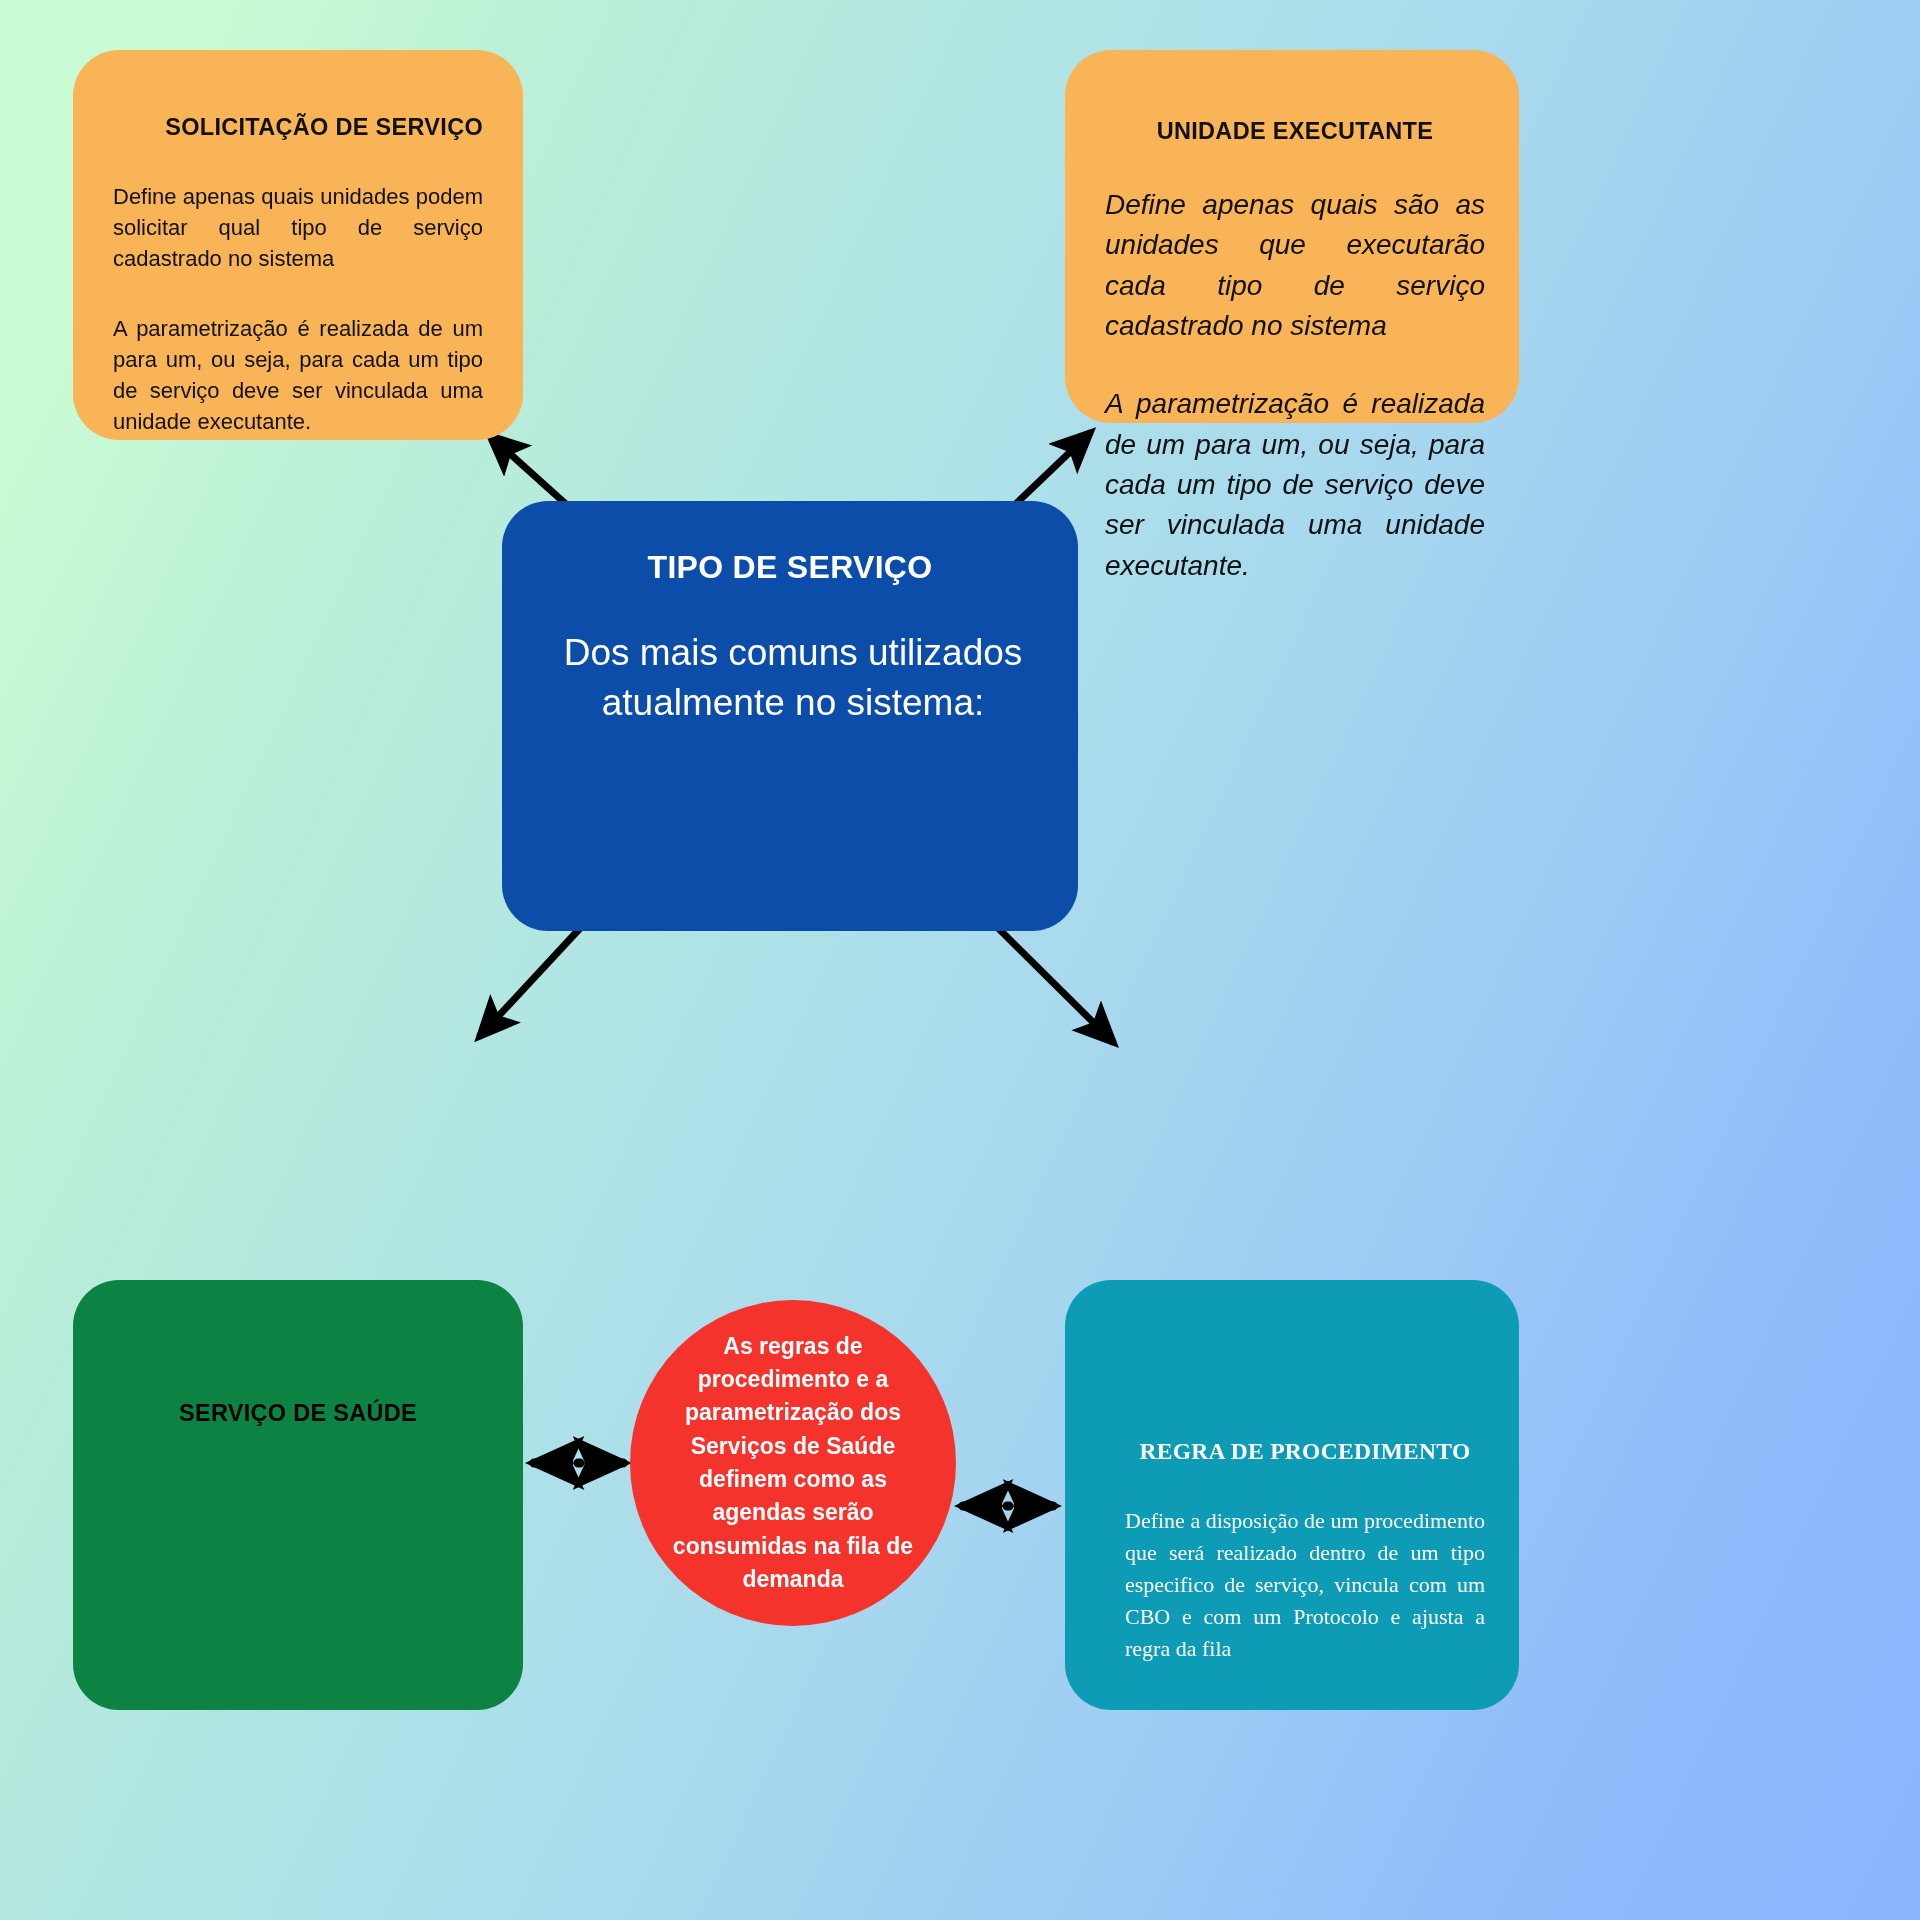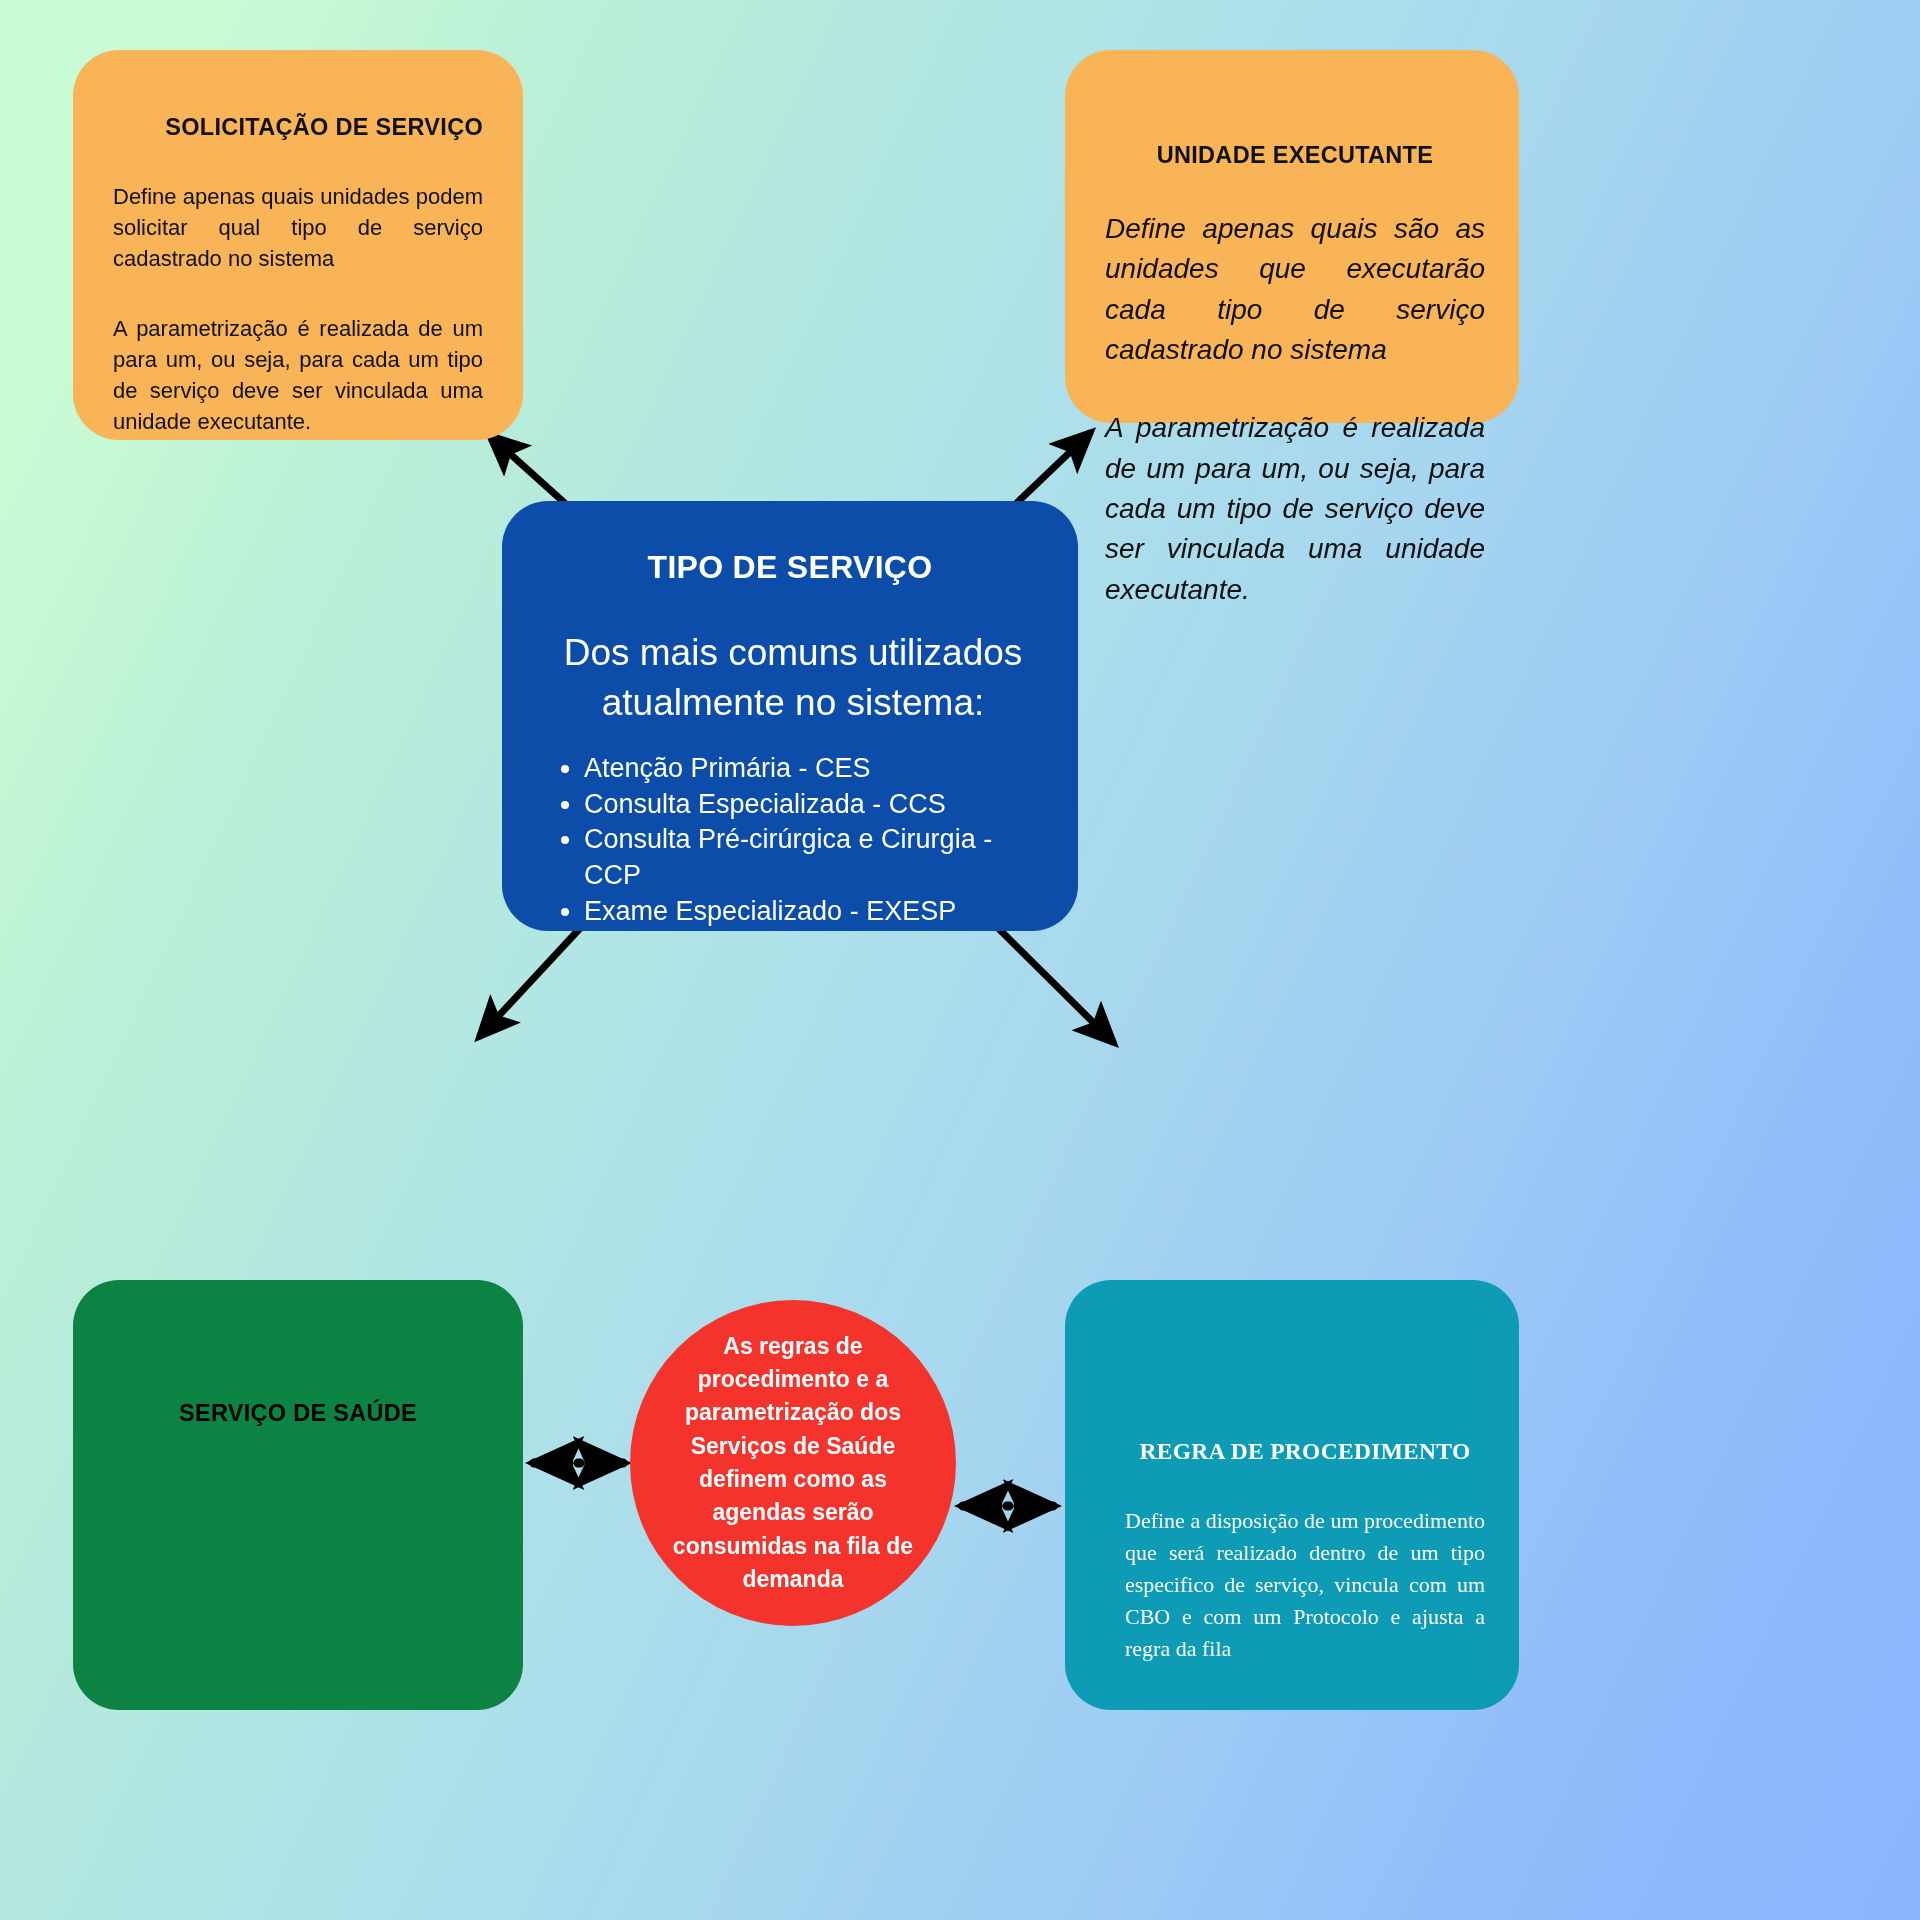--- a/index.html
+++ b/index.html
@@ -75,21 +75,21 @@
   #card-solicitacao .card-para.second { margin-top: 38px; }
 
   
   #card-unidade {
     left: 1065px;
     top: 50px;
     width: 454px;
     height: 373px;
     background: #F8B457;
     border-radius: 46px;
-    padding: 56px 34px 30px 40px;
+    padding: 32px 34px 30px 40px;
     color: #111111;
   }
   #card-unidade .card-title {
     font-size: 23.5px;
     margin: 36px 0 0 0;
   }
   #card-unidade .card-para {
     font-size: 28px;
     line-height: 1.44;
     margin: 40px 0 0 0;
@@ -231,26 +231,20 @@
 
   <div class="card" id="card-unidade">
     <div class="card-title">UNIDADE EXECUTANTE</div>
     <p class="card-para">Define apenas quais são as unidades que executarão cada tipo de serviço cadastrado no sistema</p>
     <p class="card-para second">A parametrização é realizada de um para um, ou seja, para cada um tipo de serviço deve ser vinculada uma unidade executante.</p>
   </div>
 
   <div class="card" id="card-tipo">
     <div class="card-title">TIPO DE SERVIÇO</div>
     <p class="lead">Dos mais comuns utilizados atualmente no sistema:</p>
-    <ul>
-      <li>Atenção Primária - CES</li>
-      <li>Consulta Especializada - CCS</li>
-      <li>Consulta Pré-cirúrgica e Cirurgia - CCP</li>
-      <li>Exame Especializado - EXESP</li>
-    </ul>
   </div>
 
   <div class="card" id="card-servico">
     <div class="card-title">SERVIÇO DE SAÚDE</div>
   </div>
 
   <div class="card" id="card-regra">
     <div class="card-title">REGRA DE PROCEDIMENTO</div>
     <p class="card-para">Define a disposição de um procedimento que será realizado dentro de um tipo especifico de serviço, vincula com um CBO e com um Protocolo e ajusta a regra da fila</p>
   </div>

